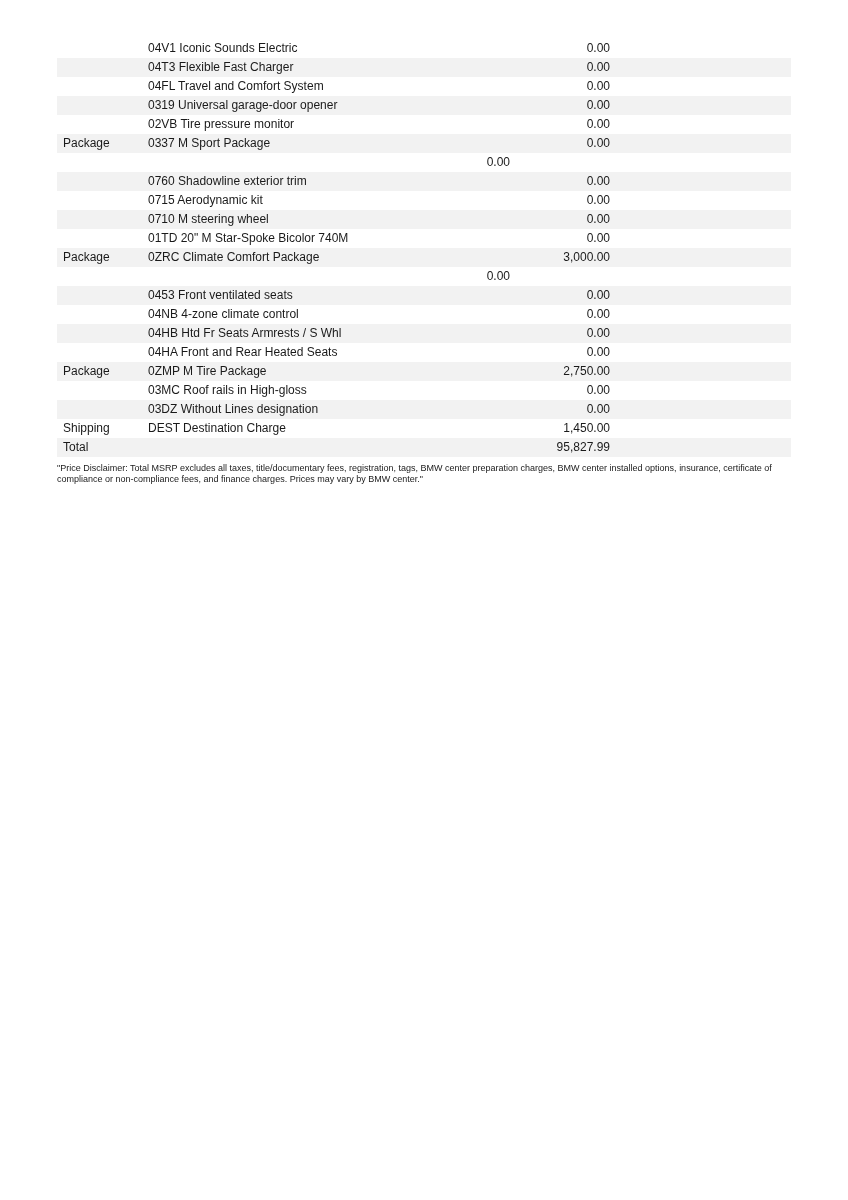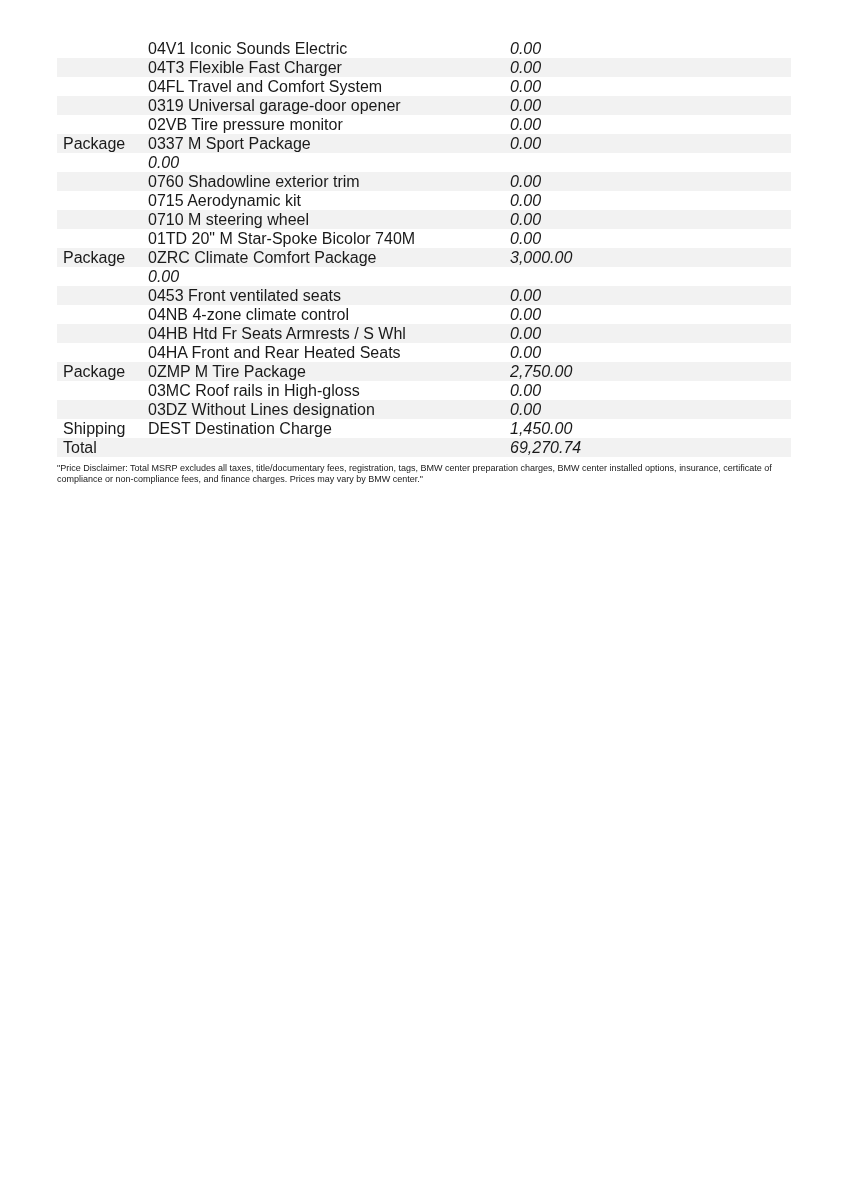--- a/index.html
+++ b/index.html
@@ -20,38 +20,38 @@
     position: absolute;
     left: 57px;
     top: 39px;
     width: 734px;
   }
   .row {
     display: grid;
     grid-template-columns: 91px 362px 100px 181px;
     height: 19px;
     line-height: 19px;
-    font-size: 16px;
+    font-size: 12px;
     background: #ffffff;
   }
   .row.striped {
     background: var(--stripe, #f2f2f2);
   }
   .cell {
     white-space: nowrap;
     overflow: hidden;
   }
   .cell.cat {
     padding-left: 6px;
   }
   .cell.desc {
     padding-left: 0;
   }
   .cell.price {
-    font-style: italic;
+    text-align: right;
   }
   .disclaimer {
     position: absolute;
     left: 57px;
     top: 463px;
     width: 722px;
     margin: 0;
     font-size: 9px;
     line-height: 1.22;
     color: #1a1a1a;
@@ -204,20 +204,20 @@
     <div class="row">
       <div class="cell cat">Shipping</div>
       <div class="cell desc">DEST Destination Charge</div>
       <div class="cell price">1,450.00</div>
       <div class="cell spacer"></div>
     </div>
 
     <div class="row striped">
       <div class="cell cat">Total</div>
       <div class="cell desc"></div>
-      <div class="cell price">69,270.74</div>
+      <div class="cell price">95,827.99</div>
       <div class="cell spacer"></div>
     </div>
   </div>
 
   <p class="disclaimer">"Price Disclaimer: Total MSRP excludes all taxes, title/documentary fees, registration, tags, BMW center preparation charges, BMW center installed options, insurance, certificate of compliance or non-compliance fees, and finance charges. Prices may vary by BMW center."</p>
 
 </div>
 
 </body></html>

